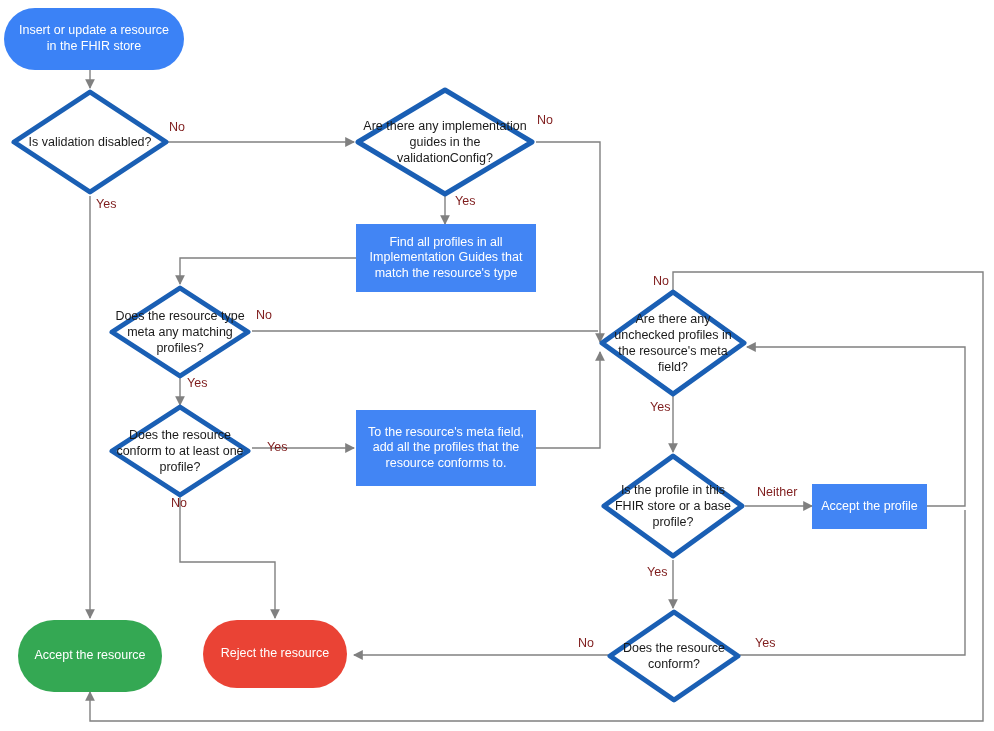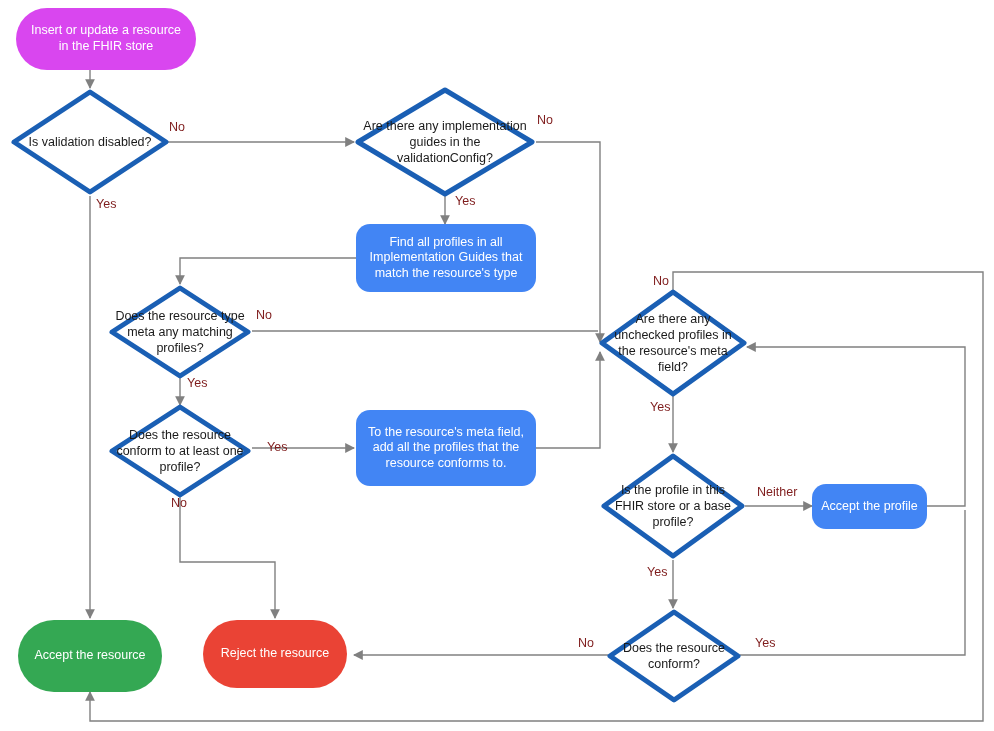--- a/index.html
+++ b/index.html
@@ -34,21 +34,21 @@
     text-align: center;
     line-height: 1.25;
   }
   .terminator {
     border-radius: 999px;
     color: #ffffff;
     font-size: 12.5px;
     padding: 4px 10px;
   }
   .process {
-    border-radius: 14px;
+    border-radius: 0;
     color: #ffffff;
     font-size: 12.5px;
     padding: 0 8px;
   }
   .decision-wrap {
     position: absolute;
   }
   .decision-shape {
     position: absolute;
     left: 0;
@@ -125,21 +125,21 @@
       <path d="M 673 560 L 673 608" marker-end="url(#arrow)"></path>
 
       <path d="M 927 506 L 965 506 L 965 347 L 747 347" marker-end="url(#arrow)"></path>
 
       <path d="M 608 655 L 354 655" marker-end="url(#arrow)"></path>
 
       <path d="M 740 655 L 965 655 L 965 510"></path>
     </g>
   </svg>
 
-  <div class="node terminator" style="left:16px; top:8px; width:180px; height:62px; background:#d946ef;">
+  <div class="node terminator" style="left:4px; top:8px; width:180px; height:62px; background:#3b82f6;">
     <span>Insert or update a resource in the FHIR store</span>
   </div>
 
   <div class="decision-wrap" style="left:10px; top:88px; width:160px; height:108px;">
     <svg class="decision-shape" width="160" height="108" viewBox="0 0 160 108">
       <polygon points="80,4 156,54 80,104 4,54" fill="#ffffff" stroke="#1a5fb4" stroke-width="5" stroke-linejoin="round"></polygon>
     </svg>
     <div class="decision-label">
       <span>Is validation disabled?</span>
     </div>

